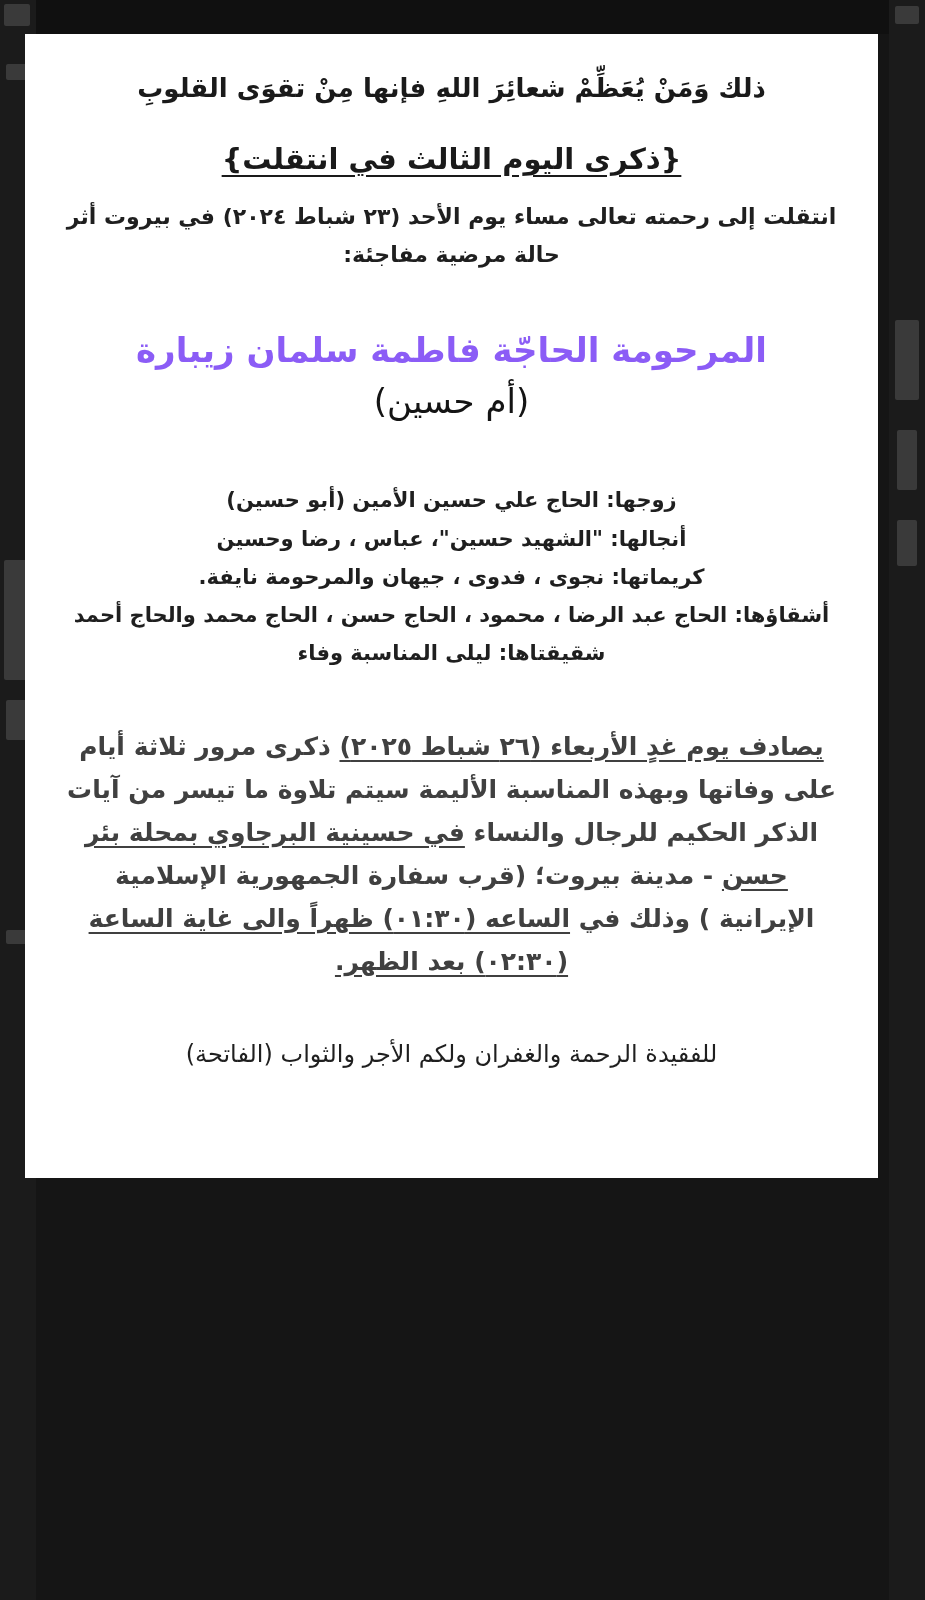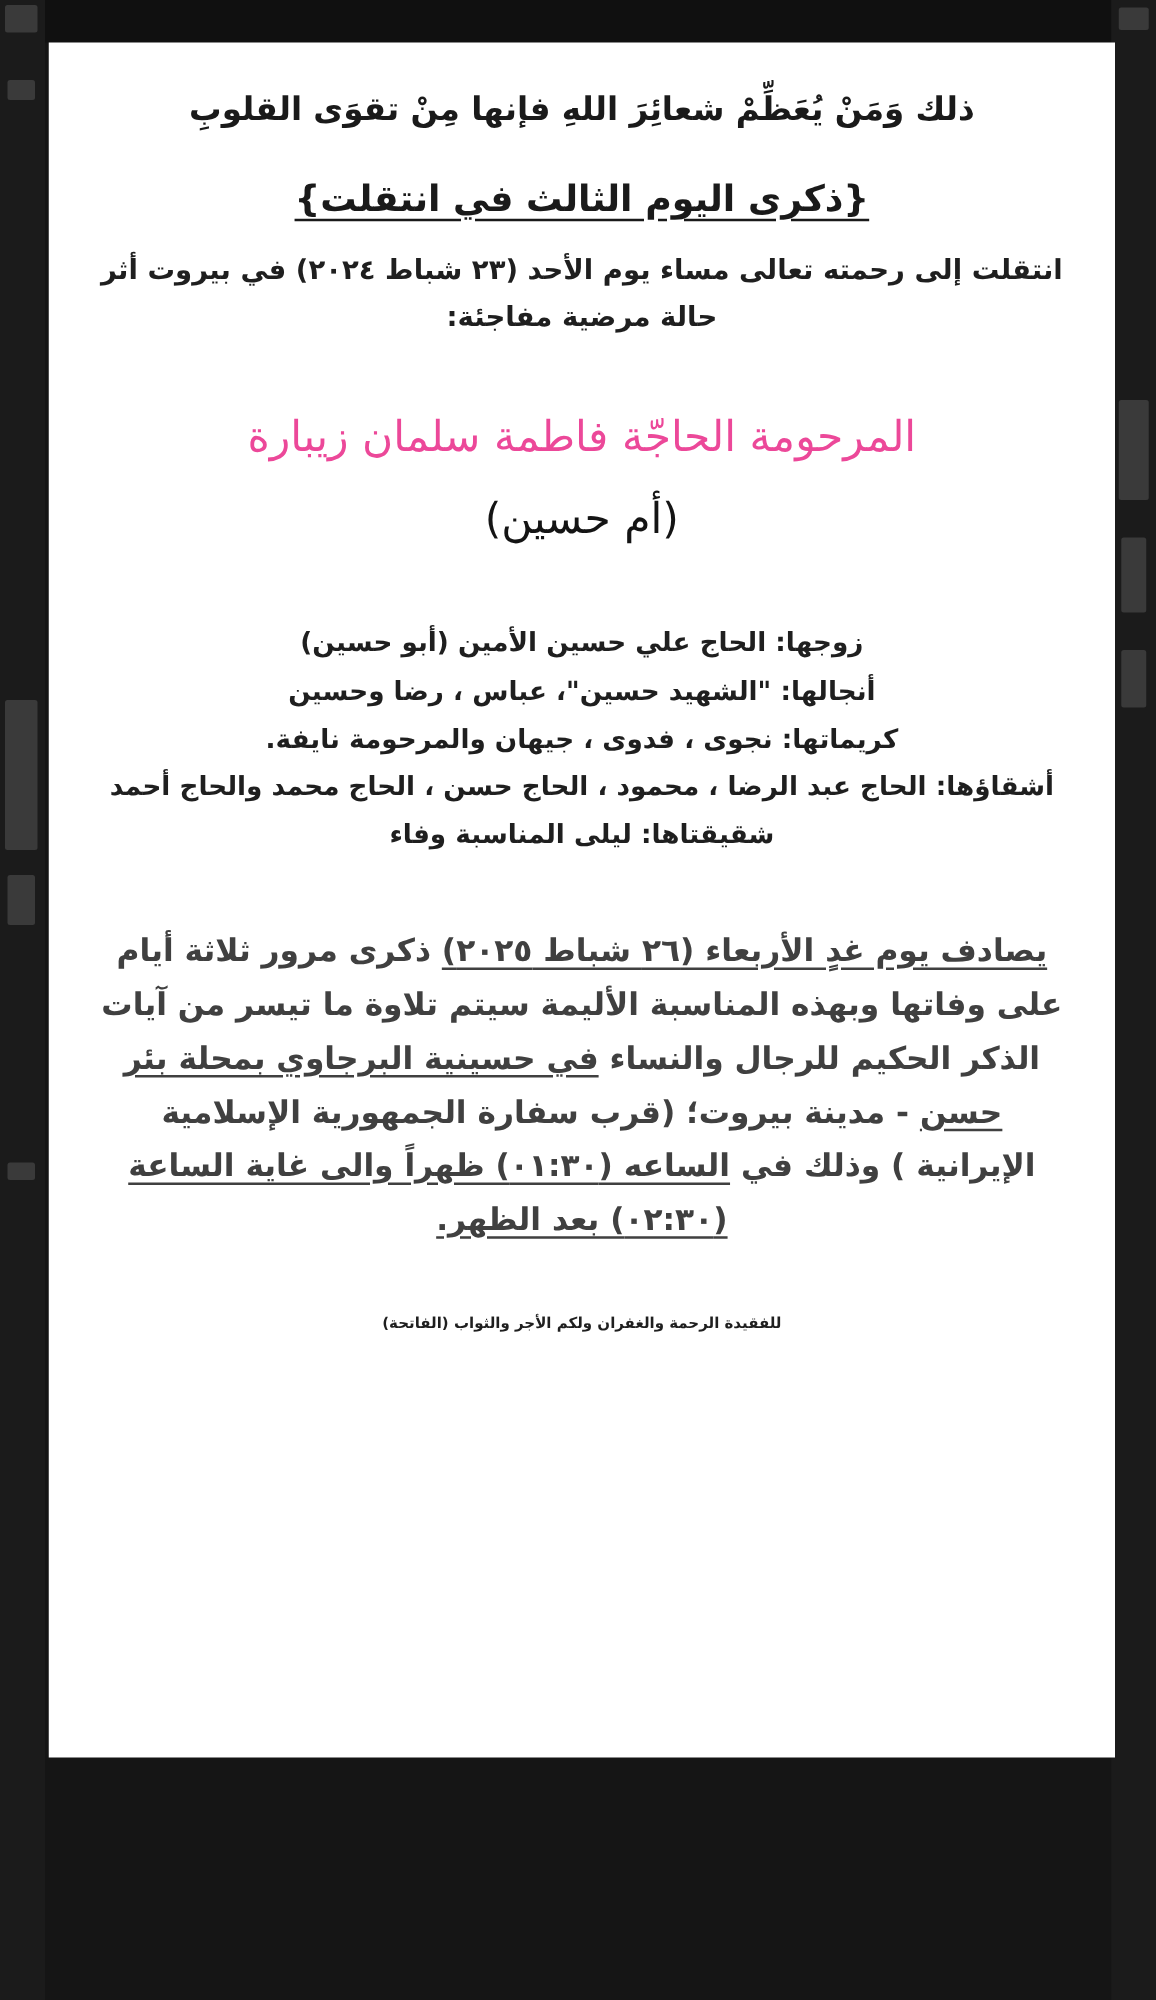--- a/index.html
+++ b/index.html
@@ -43,23 +43,23 @@
     top: 0;
     left: 0;
     right: 0;
     height: 34px;
     background: #101010;
   }
 
   .card {
     position: absolute;
     top: 34px;
-    left: 39px;
+    left: 25px;
     width: 853px;
-    height: 1372px;
+    height: 1144px;
     background: #ffffff;
     overflow: hidden;
   }
 
   .content {
     padding: 26px 40px 10px 40px;
     box-sizing: border-box;
     color: #1d1d1d;
     text-align: center;
     direction: rtl;
@@ -85,24 +85,24 @@
   .lead {
     font-size: 22px;
     font-weight: bold;
     line-height: 1.7;
     margin: 0 0 50px 0;
     color: #1f1f1f;
   }
 
   .deceased-name {
     font-size: 34px;
-    font-weight: normal;
+    font-weight: bold;
     line-height: 1.6;
-    margin: 0 0 18px 0;
-    color: #ec4899;
+    margin: 0 0 4px 0;
+    color: #8b5cf6;
   }
 
   .kunya {
     font-size: 34px;
     font-weight: normal;
     margin: 0 0 60px 0;
     color: #141414;
   }
 
   .family {
@@ -117,22 +117,22 @@
   .announce {
     font-size: 25px;
     font-weight: bold;
     line-height: 1.72;
     margin: 0 0 52px 0;
     color: #404040;
   }
   .u { text-decoration: underline; text-underline-offset: 5px; }
 
   .closing {
-    font-size: 12px;
-    font-weight: bold;
+    font-size: 24px;
+    font-weight: normal;
     line-height: 1.6;
     margin: 12px;
     color: #1f1f1f;
   }
 </style>
 </head>
 <body>
 
 <div class="screen">
 

